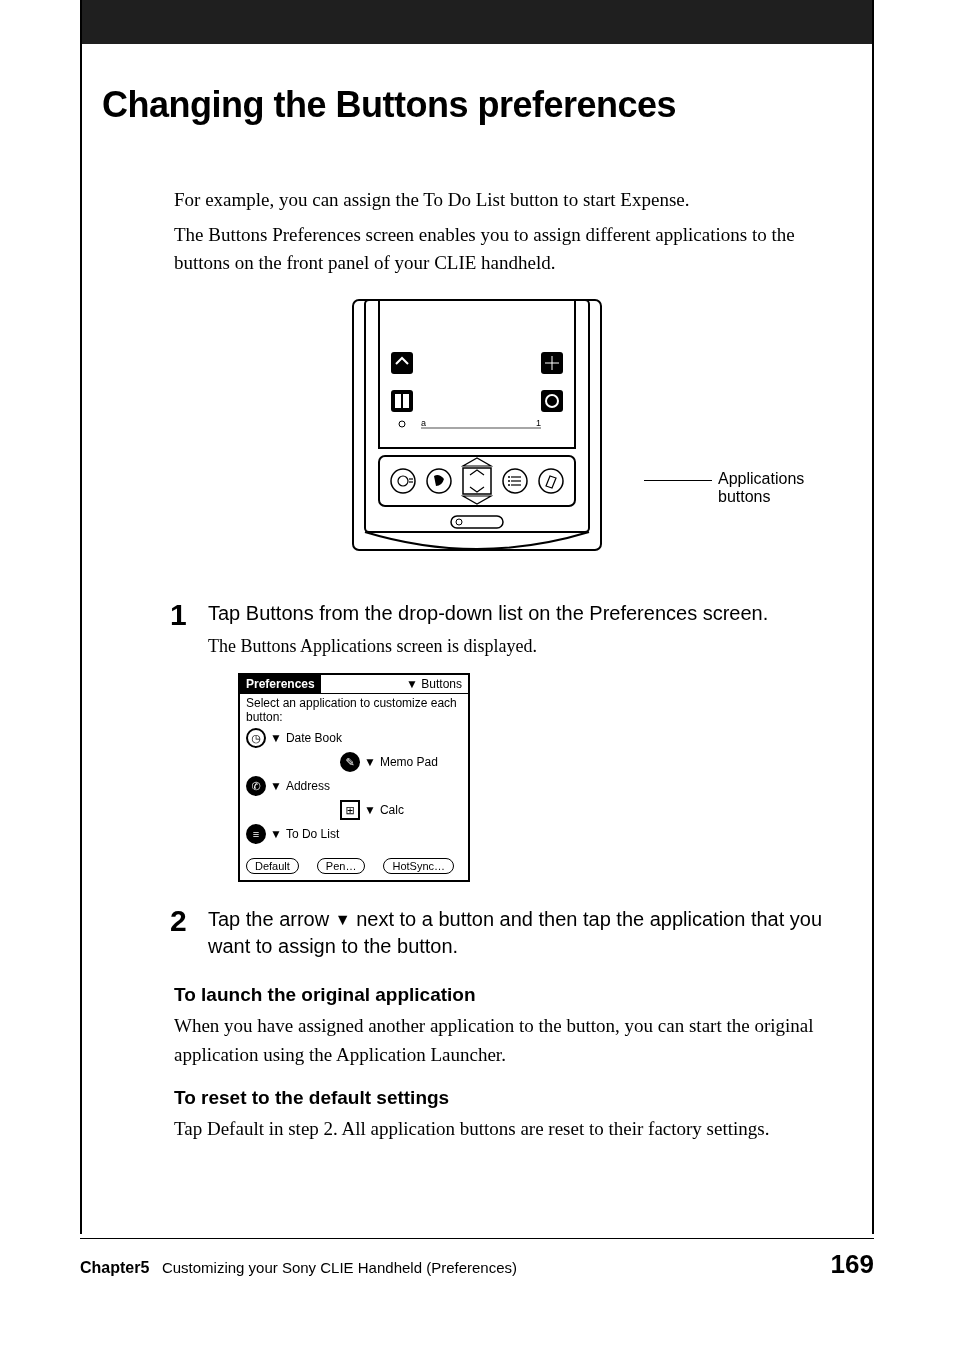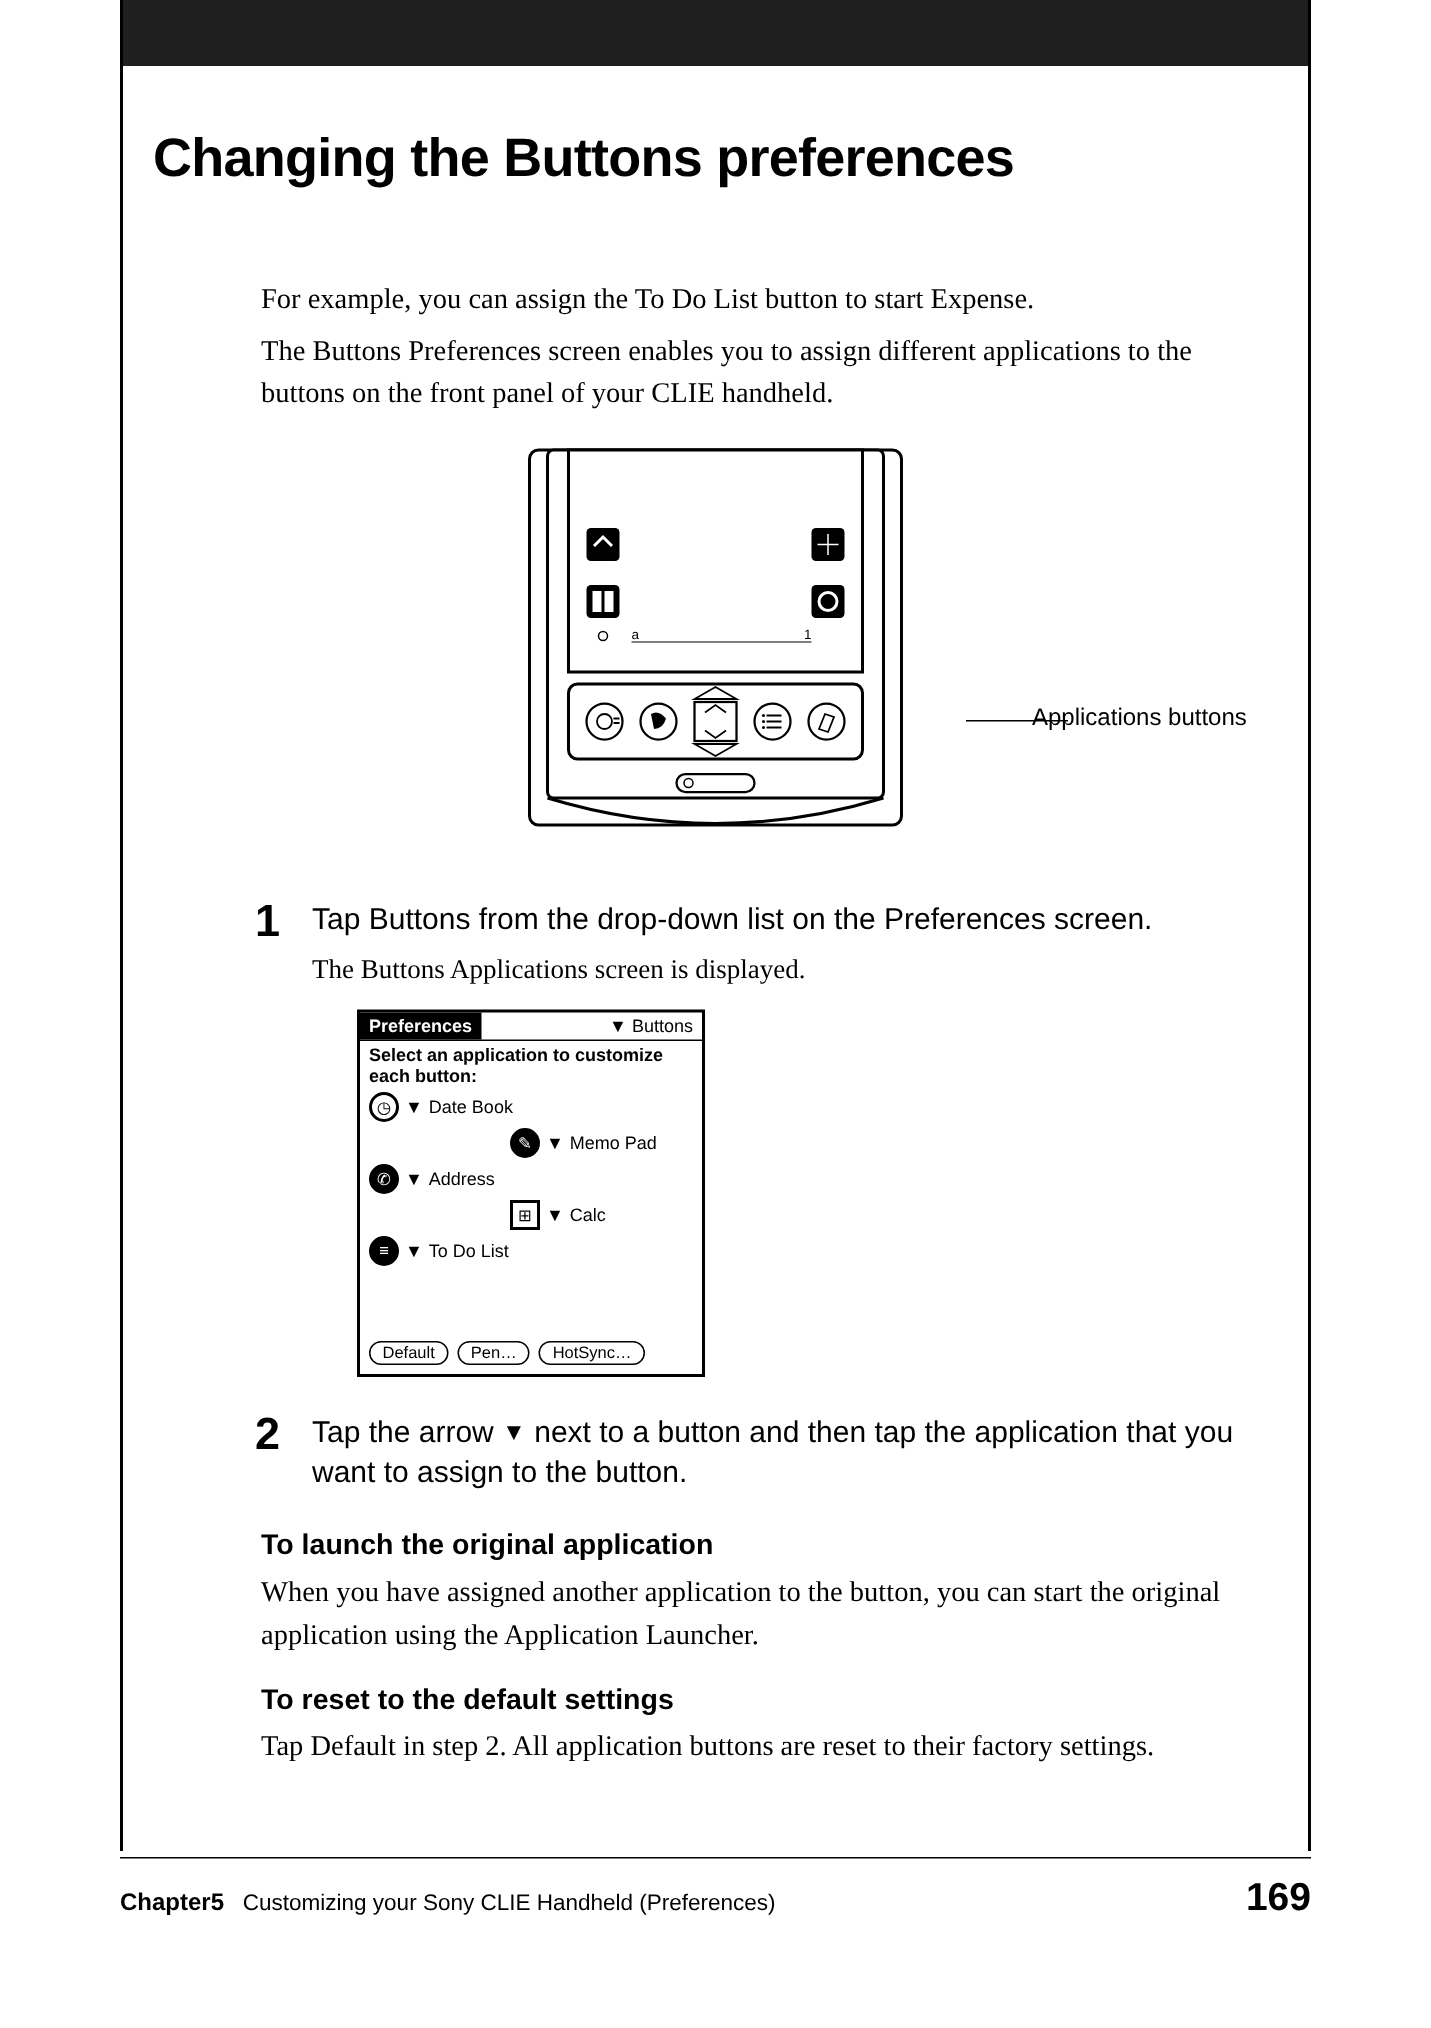--- a/index.html
+++ b/index.html
@@ -66,21 +66,21 @@
   .callout-line {
     position: absolute;
     top: 182px;
     left: 532px;
     width: 68px;
     border-top: 1px solid #000;
   }
   .callout-text {
     position: absolute;
     top: 172px;
-    left: 576px;
+    left: 606px;
     font-family: Arial, Helvetica, sans-serif;
     font-size: 16px;
   }
   .step {
     display: flex;
     margin-left: 58px;
     margin-bottom: 10px;
     gap: 16px;
   }
   .step-num {
@@ -170,23 +170,22 @@
     border: 2px solid #000;
     border-radius: 50%;
     display: inline-flex;
     align-items: center;
     justify-content: center;
     font-size: 11px;
   }
   .prefs-icon.sq { border-radius: 0; }
   .prefs-btns {
     display: flex;
-    gap: 6px;
+    gap: 18px;
     padding: 6px;
-    margin-top: 36px;
   }
   .prefs-btn {
     border: 1px solid #000;
     border-radius: 10px;
     padding: 1px 8px;
     font-size: 11px;
     background: #fff;
   }
 </style>
 </head>
@@ -266,21 +265,21 @@
     </div>
   </div>
 
   <div class="pref-shot">
     <div class="prefs-window">
       <div class="prefs-head">
         <span class="prefs-head-left">Preferences</span>
         <span class="prefs-head-right">▼ <span>Buttons</span></span>
       </div>
       <div class="prefs-body">
-        <div style="font-weight:bold;line-height:1.2">Select an application to customize each button:</div>
+        <div style="font-weight:normal;line-height:1.2">Select an application to customize each button:</div>
         <div class="prefs-row">
           <span class="prefs-icon">◷</span>
           <span>▼</span>
           <span>Date Book</span>
         </div>
         <div class="prefs-row offset">
           <span class="prefs-icon" style="background:#000;color:#fff">✎</span>
           <span>▼</span>
           <span>Memo Pad</span>
         </div>

